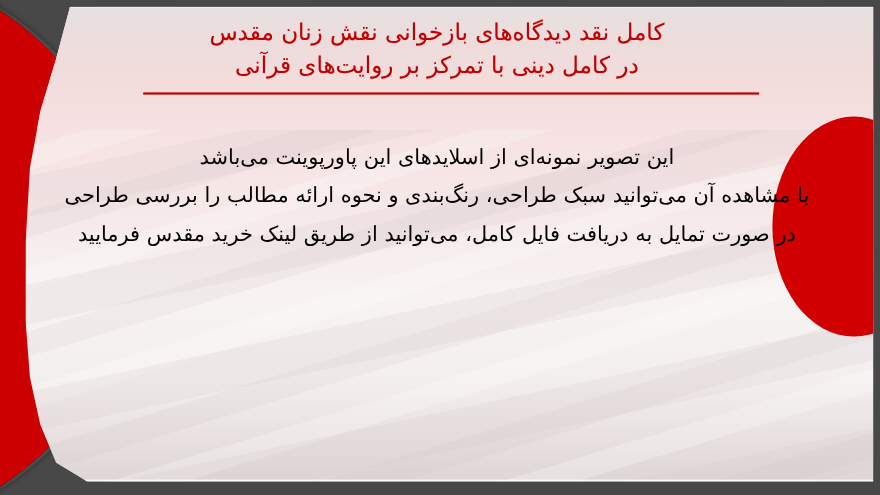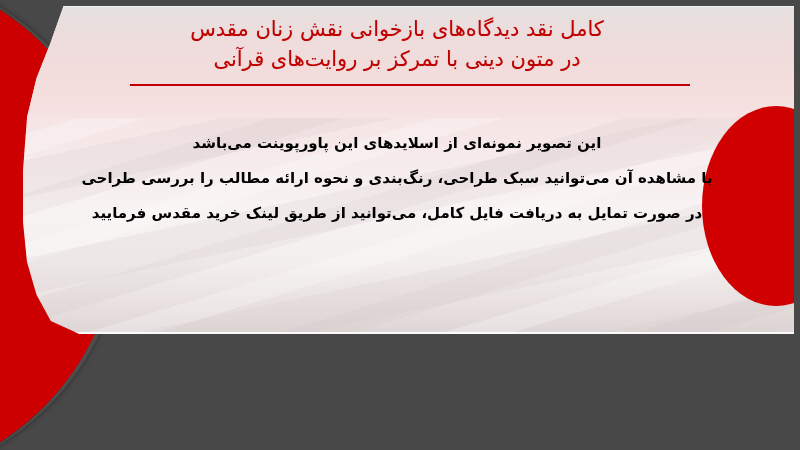--- a/index.html
+++ b/index.html
@@ -54,21 +54,21 @@
     z-index: 3;
     pointer-events: none;
   }
 
   
   .panel {
     position: absolute;
     left: 0;
     top: 6px;
     width: 794px;
-    height: 328px;
+    height: 432px;
     z-index: 4;
     overflow: hidden;
     background:
       linear-gradient(155deg,
         rgba(255,255,255,0.00) 0%,
         rgba(255,255,255,0.00) 100%),
       linear-gradient(to bottom,
         #e3dede 0%,
         #f2dede 16%,
         #f7e3e3 30%,
@@ -176,23 +176,23 @@
   .body-block {
     position: absolute;
     top: 120px;
     left: 0;
     width: 100%;
     text-align: center;
     z-index: 8;
   }
   .body-line {
     color: #000000;
-    font-size: 15px;
+    font-size: 19px;
     line-height: 35px;
-    font-weight: 700;
+    font-weight: 400;
     white-space: nowrap;
   }
 
   
   .panel-bottom-hl {
     position: absolute;
     left: 60px;
     bottom: 0px;
     width: 734px;
     height: 2px;
@@ -223,21 +223,21 @@
     <div class="header-band"></div>
     <div class="panel-streaks"></div>
     <div class="panel-streaks2"></div>
     <div class="panel-top-hl"></div>
     <div class="panel-bottom-hl"></div>
 
     <div class="red-ellipse"></div>
 
     <div class="title-block">
       <div class="title-line">کامل نقد دیدگاه‌های بازخوانی نقش زنان مقدس</div>
-      <div class="title-line">در متون دینی با تمرکز بر روایت‌های قرآنی</div>
+      <div class="title-line">در کامل دینی با تمرکز بر روایت‌های قرآنی</div>
     </div>
     <div class="title-underline"></div>
 
     <div class="body-block">
       <div class="body-line">این تصویر نمونه‌ای از اسلایدهای این پاورپوینت می‌باشد</div>
       <div class="body-line">با مشاهده آن می‌توانید سبک طراحی، رنگ‌بندی و نحوه ارائه مطالب را بررسی طراحی</div>
       <div class="body-line">در صورت تمایل به دریافت فایل کامل، می‌توانید از طریق لینک خرید مقدس فرمایید</div>
     </div>
   </div>
 

